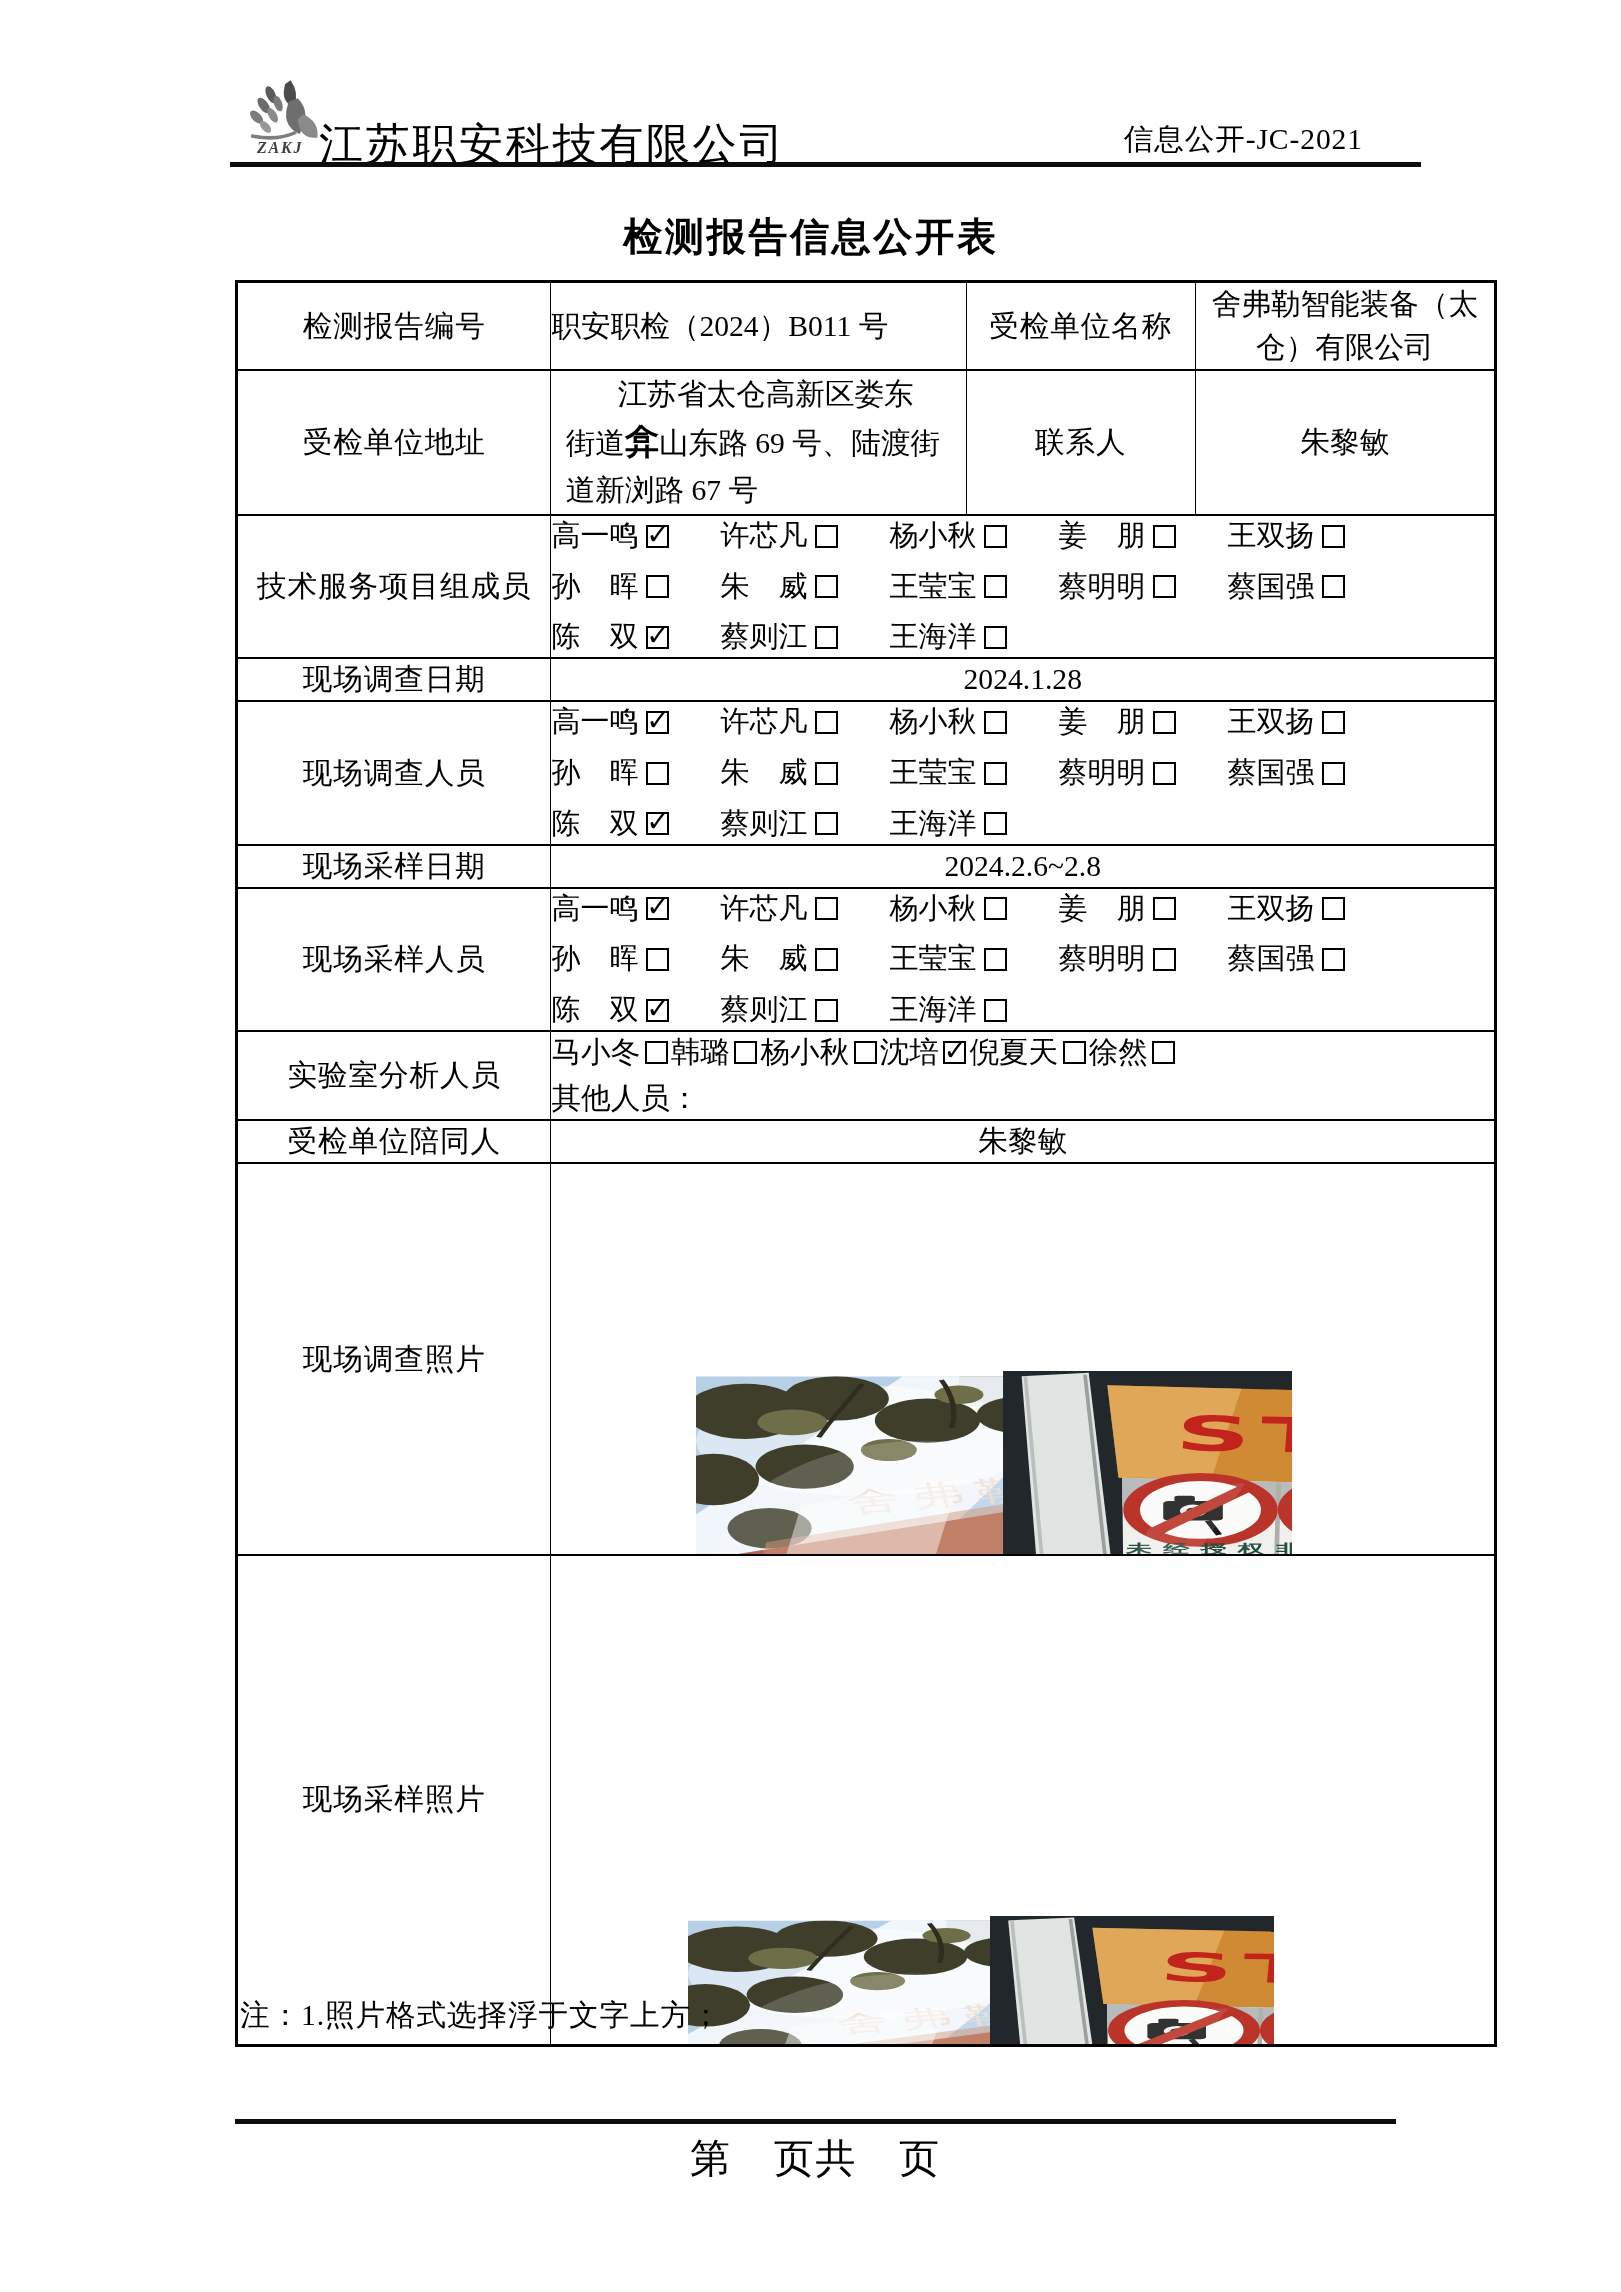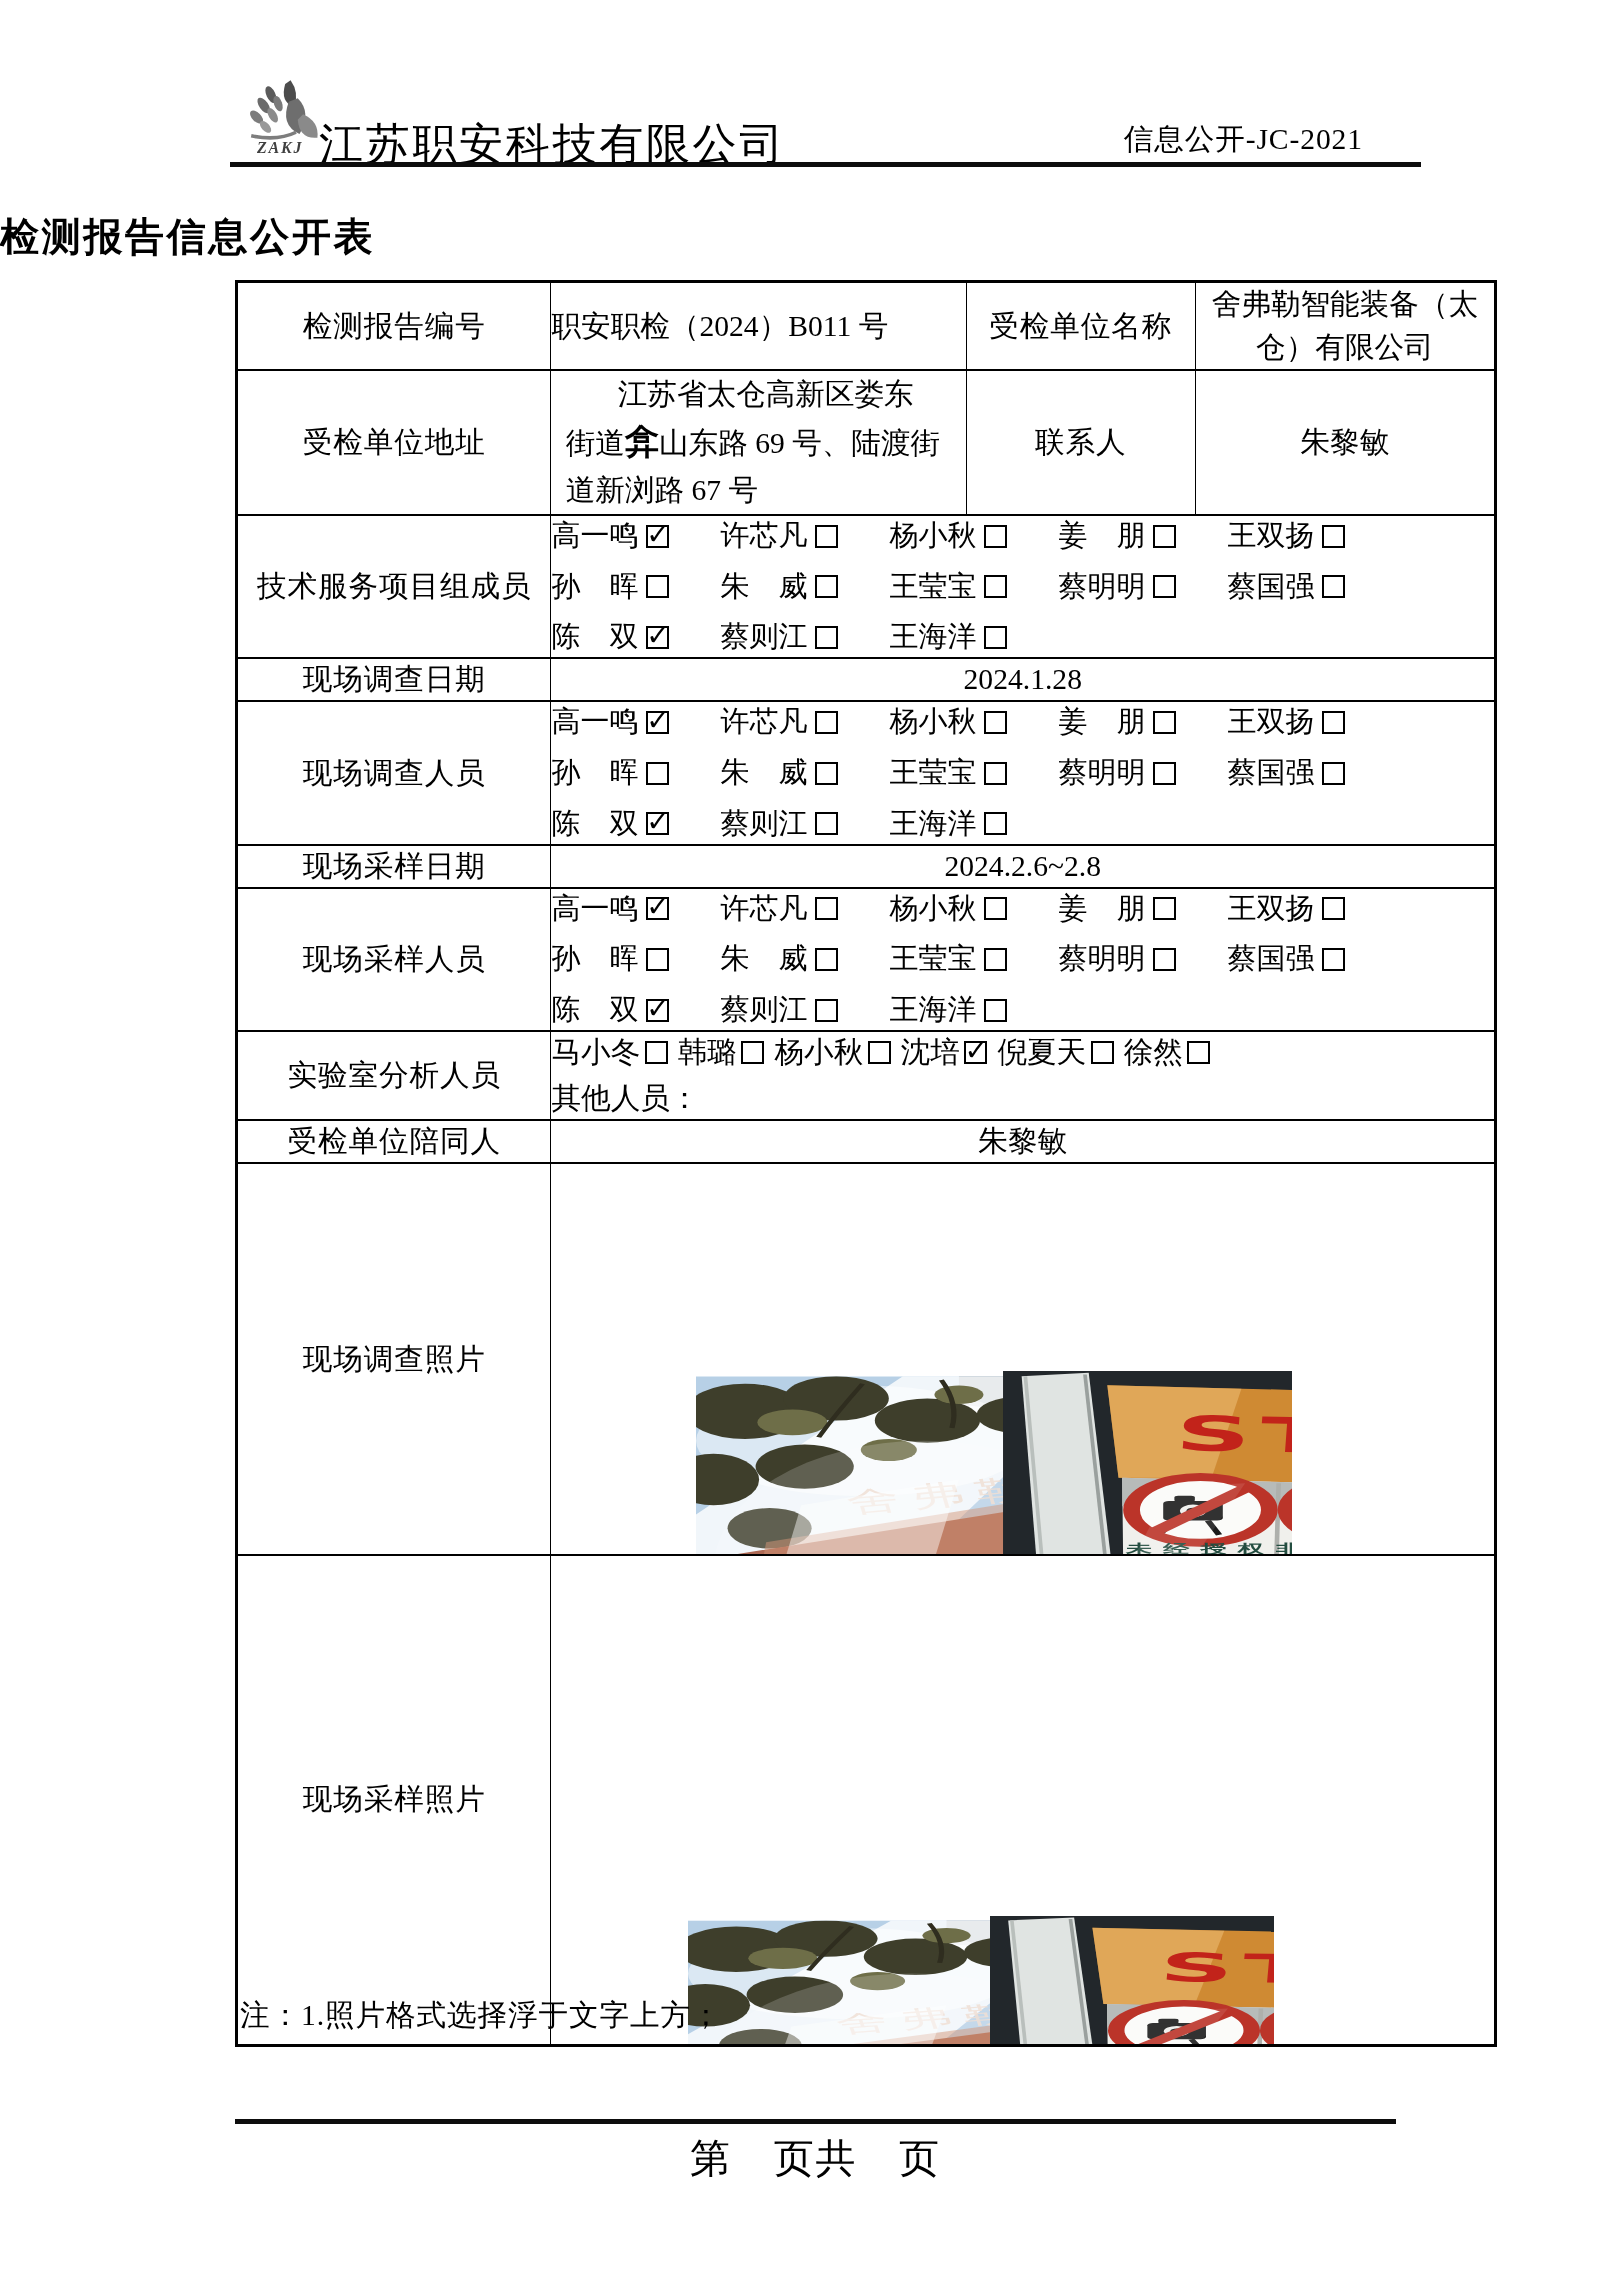--- a/index.html
+++ b/index.html
@@ -6,21 +6,21 @@
   body{width:1622px;height:2293px;position:relative;background:#fff;color:#000;
        font-family:"Liberation Serif","DejaVu Serif",serif;}
   
   .logo{position:absolute;left:244px;top:75px;width:86px;height:68px}
   .logo-zakj{position:absolute;left:257px;top:139px;font-size:16px;font-weight:bold;font-style:italic;
              letter-spacing:1.8px;color:#404040}
   .company{position:absolute;left:319px;top:115px;font-size:44px;letter-spacing:2.7px}
   .doc-code{position:absolute;right:259px;top:119px;font-size:29.6px;letter-spacing:0.9px}
   .hrule{position:absolute;left:230px;top:162px;width:1191px;height:4.5px;background:#0d0d0d}
   
-  .title{position:absolute;left:0;top:210px;width:1622px;text-align:left;
+  .title{position:absolute;left:0;top:210px;width:1622px;text-align:center;
          font-size:39px;font-weight:bold;letter-spacing:2.7px}
   
   table.main{position:absolute;left:235px;top:280px;width:1262px;border-collapse:collapse;
              table-layout:fixed;border:3.6px solid #000}
   table.main td{border:1.8px solid #000;border-top-width:2.7px;border-bottom-width:2.7px;
                 padding:0;vertical-align:middle;font-size:29.6px;overflow:hidden}
   td.lbl{text-align:center;letter-spacing:0.9px}
   td.vleft{padding-left:12.5px}
   td.vcenter{text-align:center}
   .two-line{line-height:43px;text-align:center}
@@ -29,21 +29,21 @@
   .bigchar{font-weight:bold;font-size:34px}
   
   .mcell{padding:9px 0 9px 10.7px}
   .mgrid{display:grid;grid-template-columns:repeat(5,169px);row-gap:10.7px;font-size:29px;align-items:center}
   .member{display:inline-flex;align-items:center}
   .mname{display:inline-block;width:90px;white-space:pre}
   .cb{width:19px;height:19px;border:2.7px solid #000;margin-left:4.5px;position:relative;flex:none;display:inline-block}
   .cb.checked::after{content:"\2713";position:absolute;left:-1.8px;top:-9px;font-size:28px;font-weight:bold;
                      font-family:"DejaVu Sans",sans-serif;color:#000}
   .lab-cell{padding:7.2px 0 7.2px 12.5px;font-size:29px}
-  .lab-line{display:flex;gap:10px;align-items:center}
+  .lab-line{display:flex;gap:3px;align-items:center}
   .lab-line .mname{width:auto}
   .lab-other{margin-top:5px}
   
   .photo-wrap{position:relative;width:100%;height:100%}
   .photo1{position:absolute;left:145px;top:11.6px;width:596px;height:374px}
   .photo2{position:absolute;left:137px;top:116px;width:586px;height:308px}
   .photo1 svg,.photo2 svg{width:100%;height:100%;display:block}
   
   .note{position:absolute;left:240px;top:1995px;font-size:29.6px;letter-spacing:0.9px}
   .frule{position:absolute;left:235px;top:2119px;width:1161px;height:4.5px;background:#0d0d0d}

